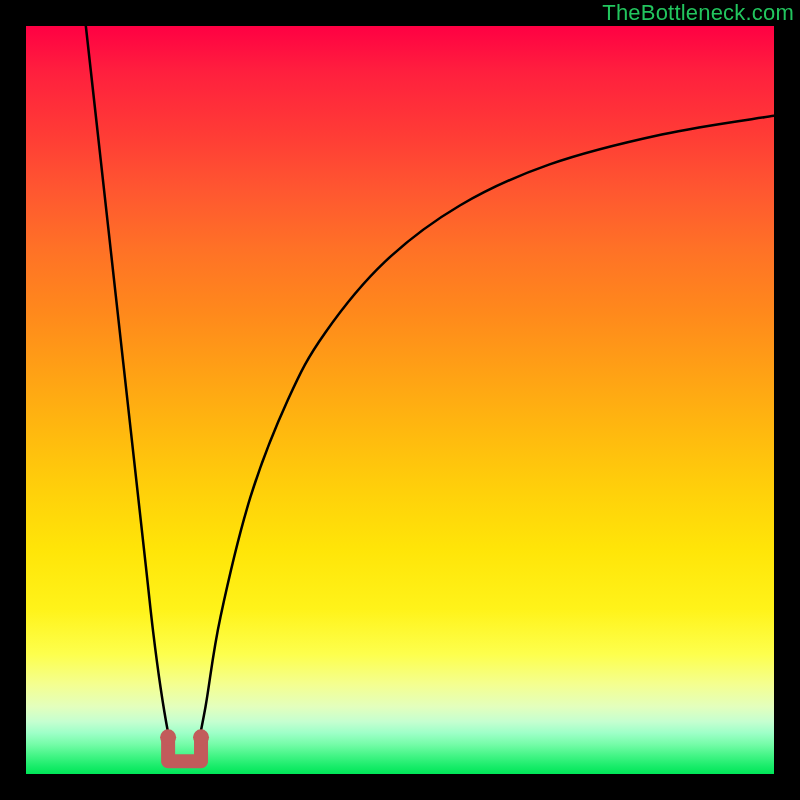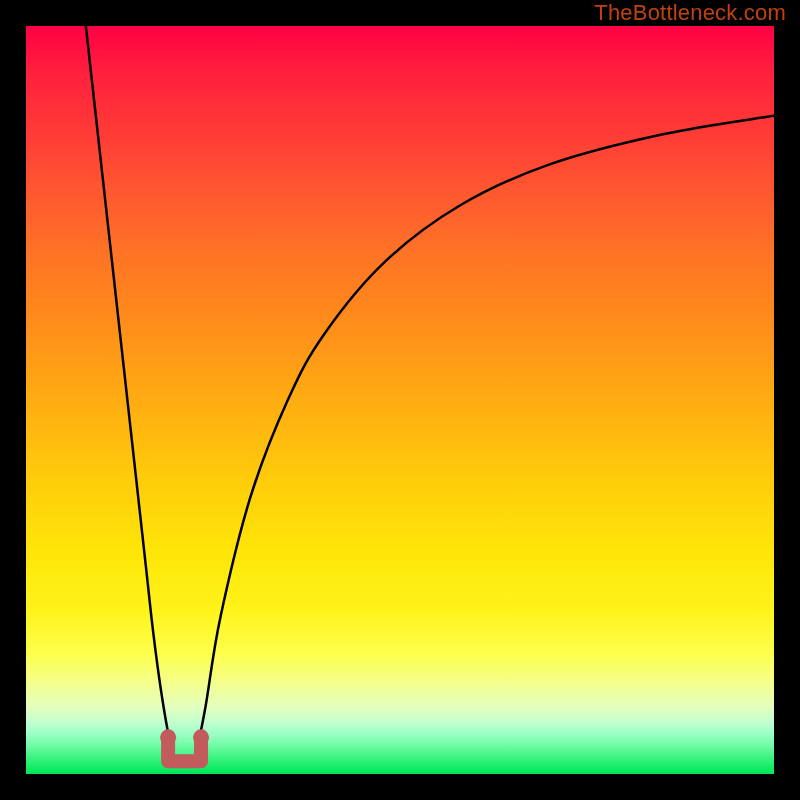--- a/index.html
+++ b/index.html
@@ -45,22 +45,22 @@
       #9effc8 94.5%,
       #76fca9 96%,
       #45f587 97.5%,
       #18ec69 99%,
       #00e658 100%
     );
   }
   .watermark {
     position: absolute;
     top: 0px;
-    right: 14px;
-    color: #c2410c;
+    right: 6px;
+    color: #22c55e;
     font-size: 22px;
     font-weight: 400;
     letter-spacing: 0.2px;
     z-index: 30;
   }
   svg.curves {
     position: absolute;
     top: 0;
     left: 0;
     width: 748px;

